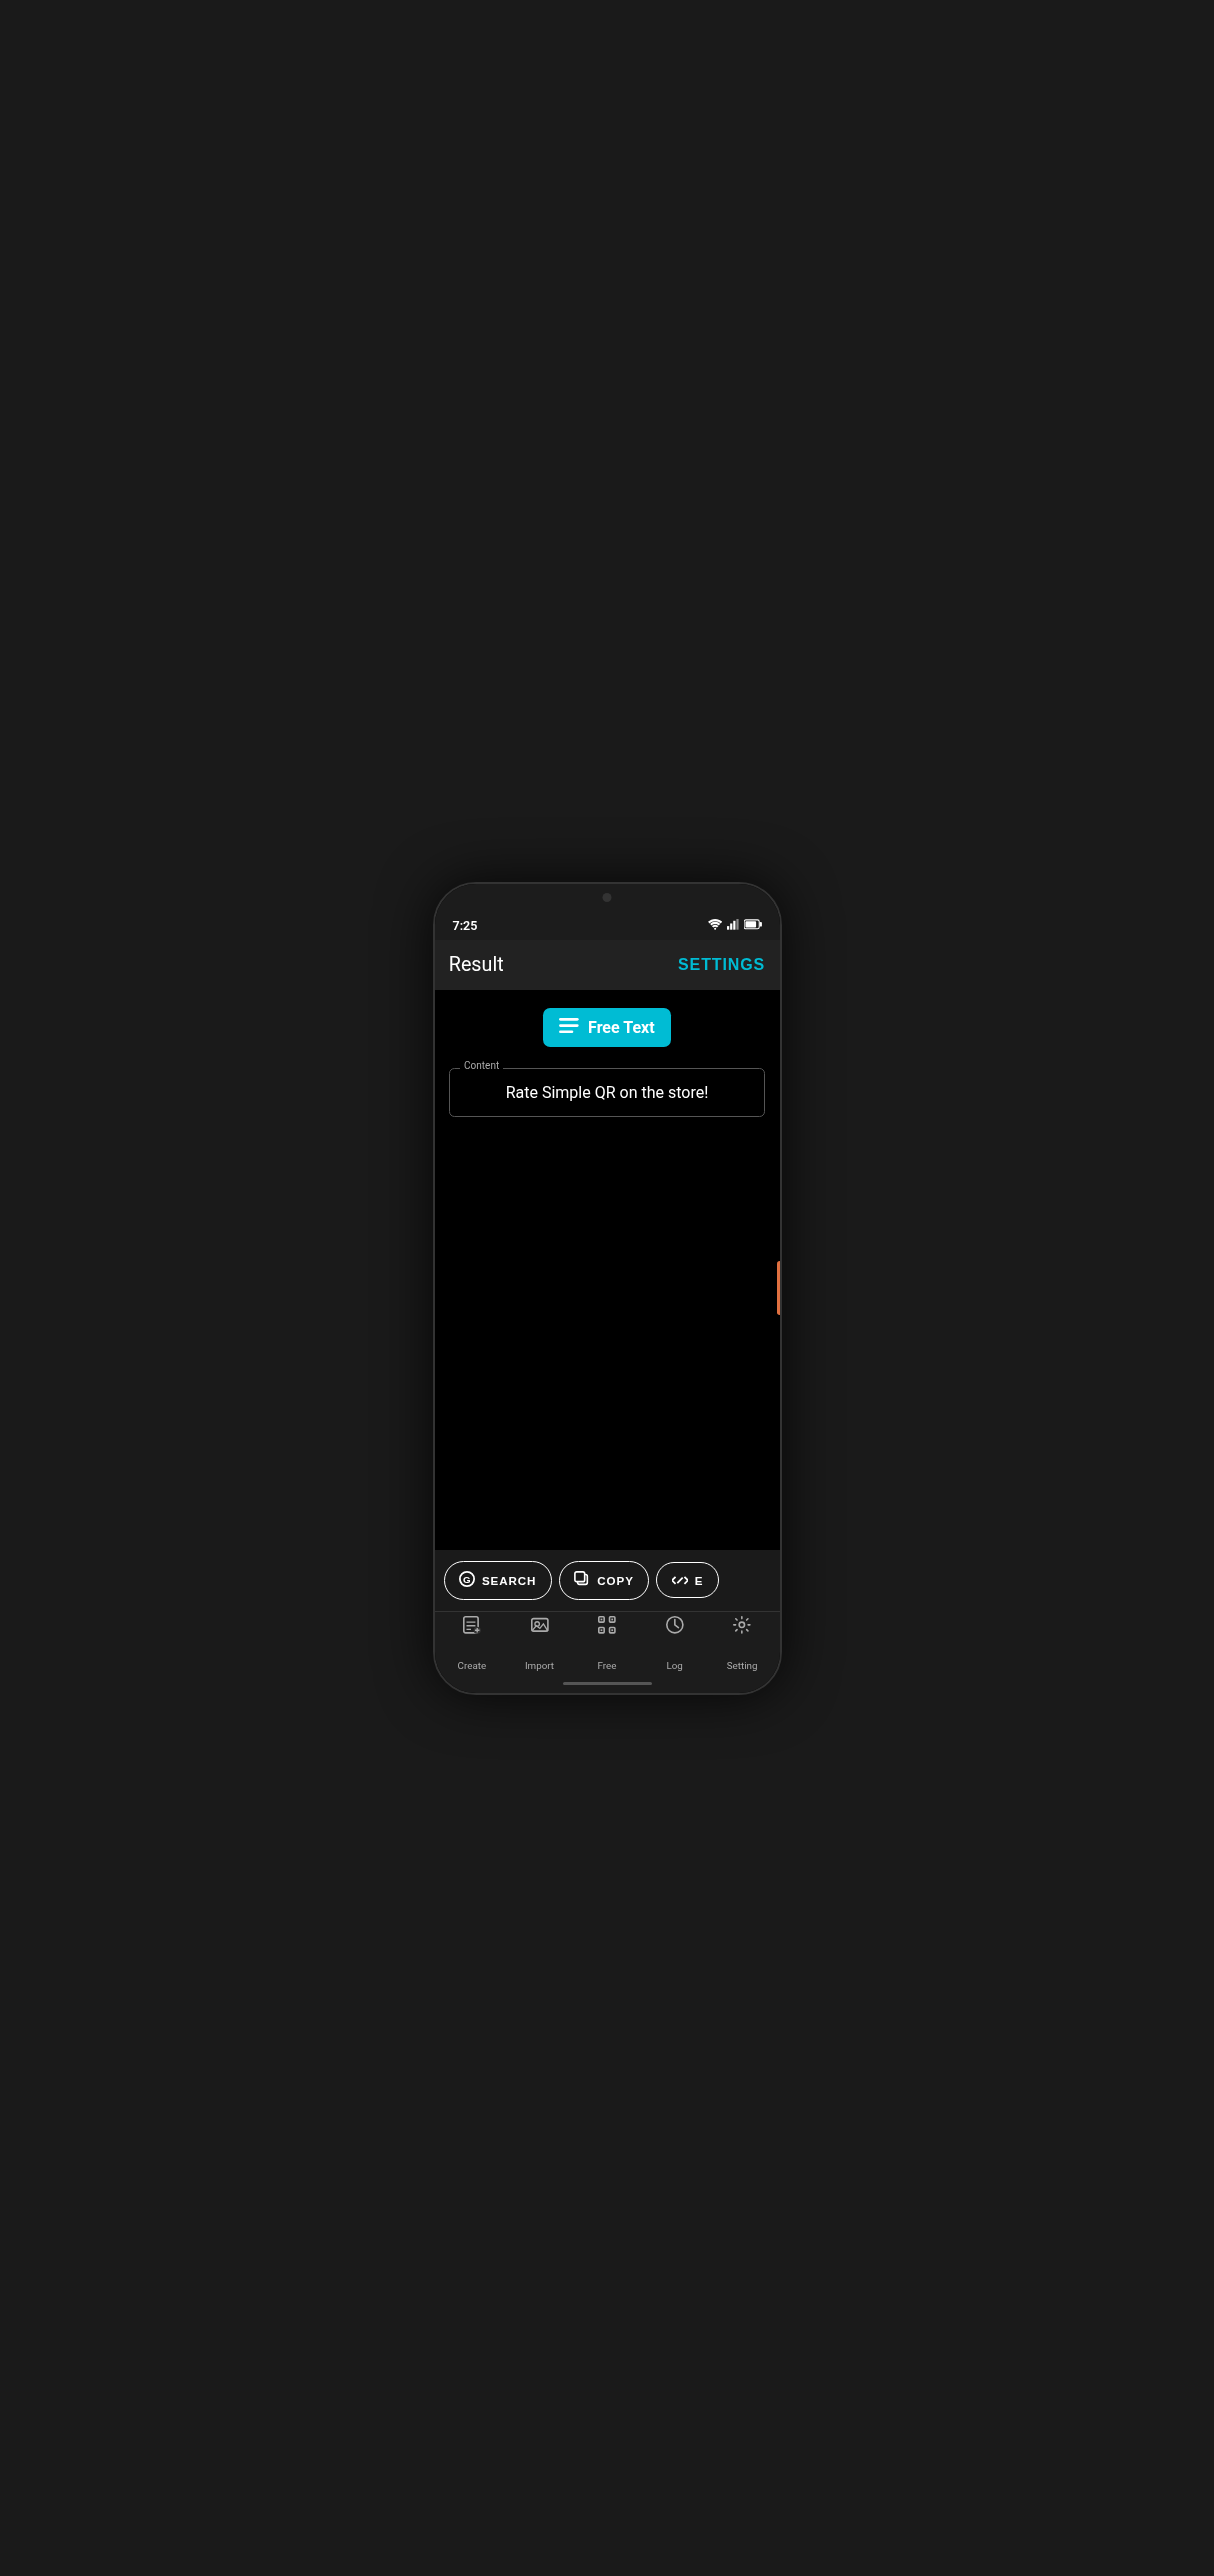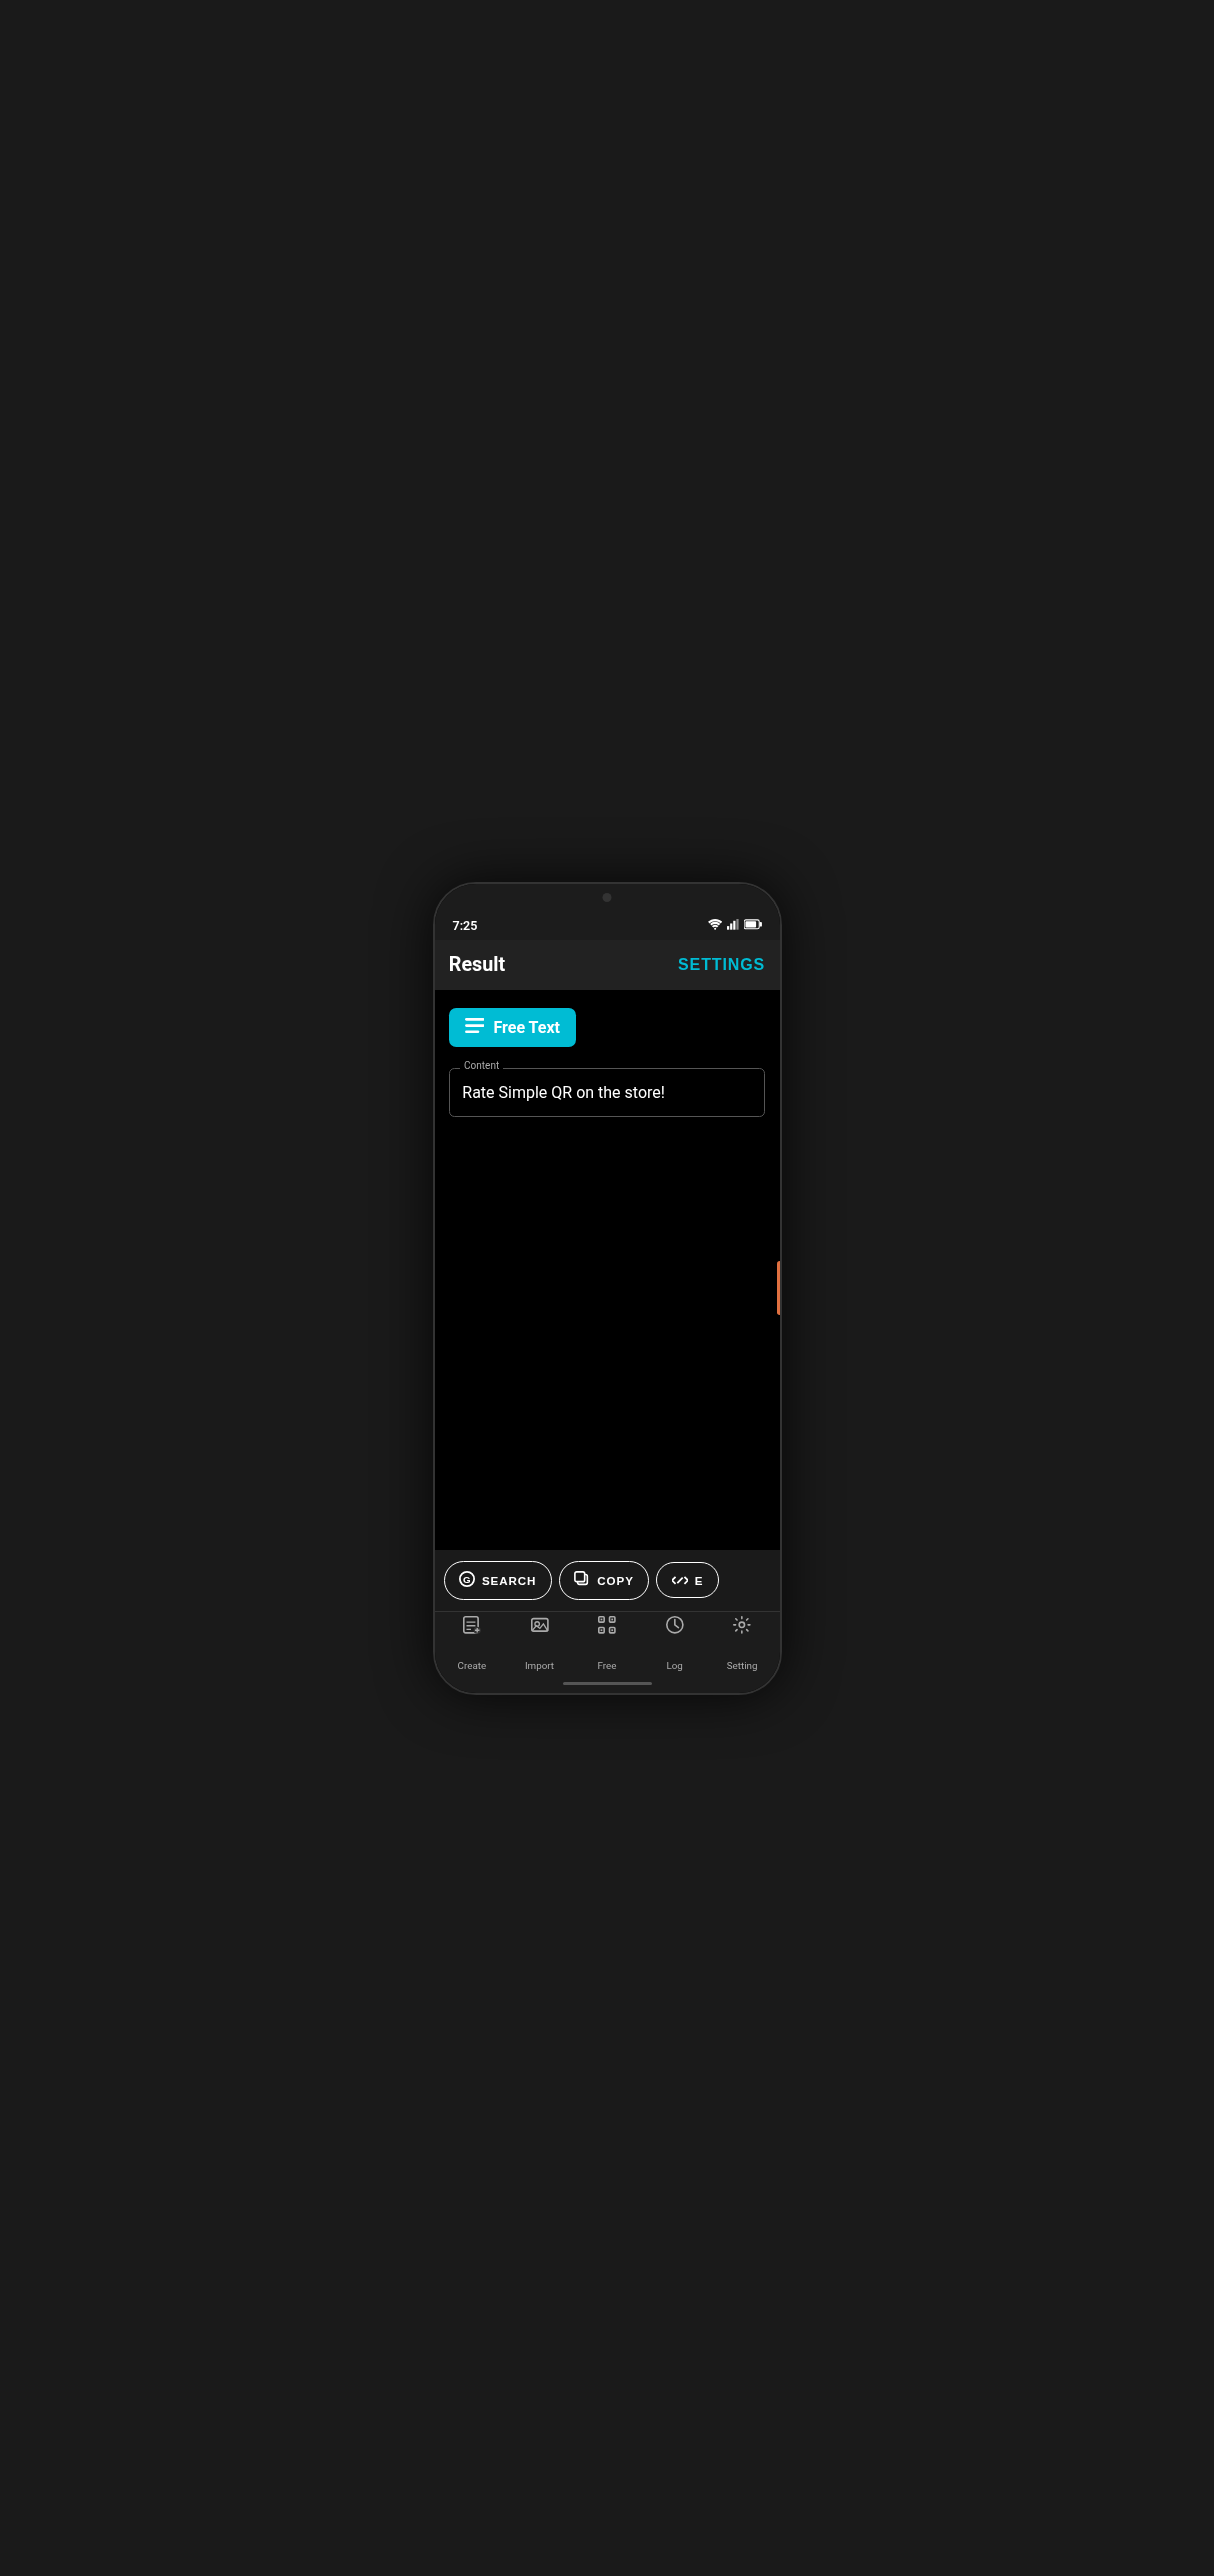--- a/index.html
+++ b/index.html
@@ -64,39 +64,40 @@
       display: flex;
       align-items: center;
       justify-content: space-between;
       padding: 0 14.3px;
       flex-shrink: 0;
     }
 
     .app-title {
       color: #fff;
       font-size: 19.7px;
-      font-weight: 700;
+      font-weight: 400;
     }
 
     .settings-btn {
       color: #00bcd4;
       font-size: 16px;
       font-weight: 700;
       letter-spacing: 0.9px;
       cursor: pointer;
       background: none;
       border: none;
     }
 
     
     .main-content {
       flex: 1;
       background: #000;
       padding: 18px 14.3px;
       overflow-y: auto;
+      text-align: center;
     }
 
     .type-badge {
       display: inline-flex;
       align-items: center;
       gap: 9px;
       background: #00bcd4;
       border-radius: 7.2px;
       padding: 9px 16px;
       margin-bottom: 21.5px;

